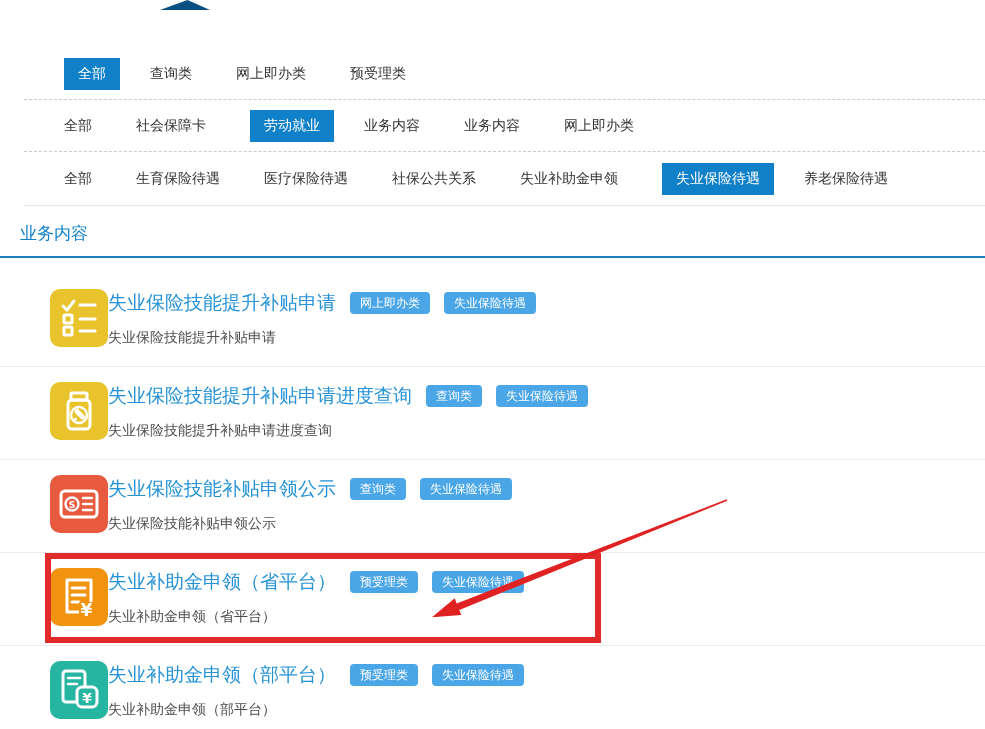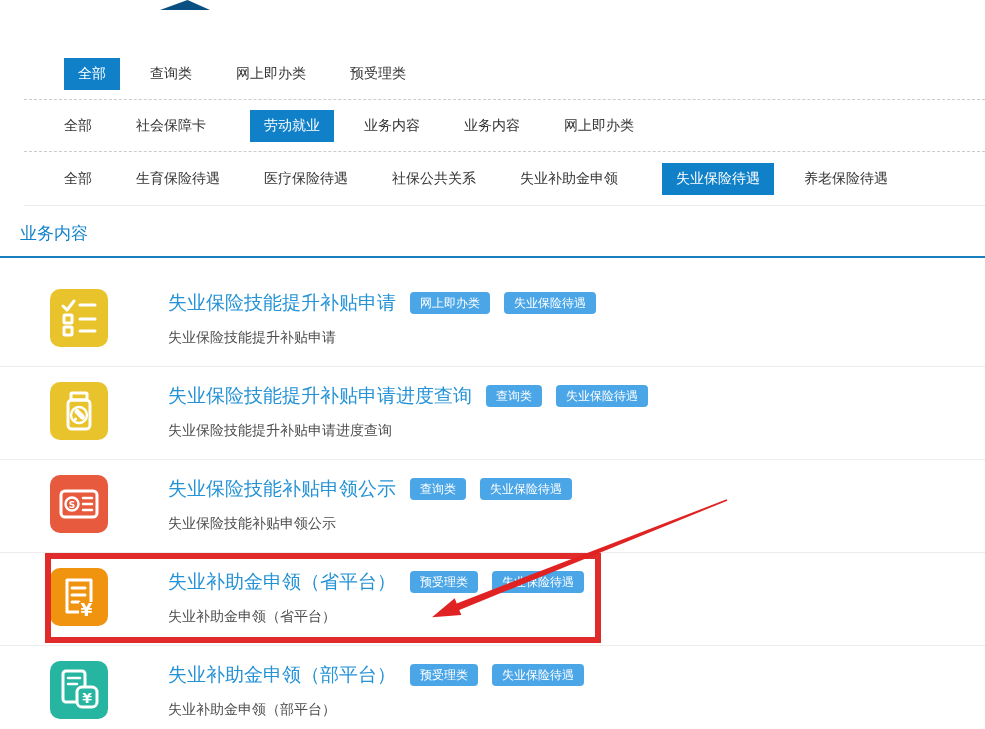--- a/index.html
+++ b/index.html
@@ -48,21 +48,21 @@
     padding:15px 0 0 50px; border-bottom:1px solid #ededed; cursor:pointer;
   }
   .service-icon {
     width:58px; height:58px; border-radius:10px; flex:none;
     display:flex; align-items:center; justify-content:center;
   }
   .icon-yellow { background:#e9c32c; }
   .icon-coral  { background:#e85a3e; }
   .icon-orange { background:#f0930e; }
   .icon-teal   { background:#25b5a0; }
-  .service-body { margin-left:60px; padding-top:1px; }
+  .service-body { padding-top:1px; }
   .service-title-row { display:flex; align-items:center; }
   .service-title { color:#2492d6; font-size:19px; white-space:nowrap; }
   .service-tag {
     background:#4ba6e8; color:#fff; font-size:12px; line-height:1;
     padding:5px 10px; border-radius:4px; margin-left:14px; white-space:nowrap;
   }
   .service-subtitle { color:#4d4d4d; font-size:14px; margin-top:13px; }
 
   
   .annotation-rect {

